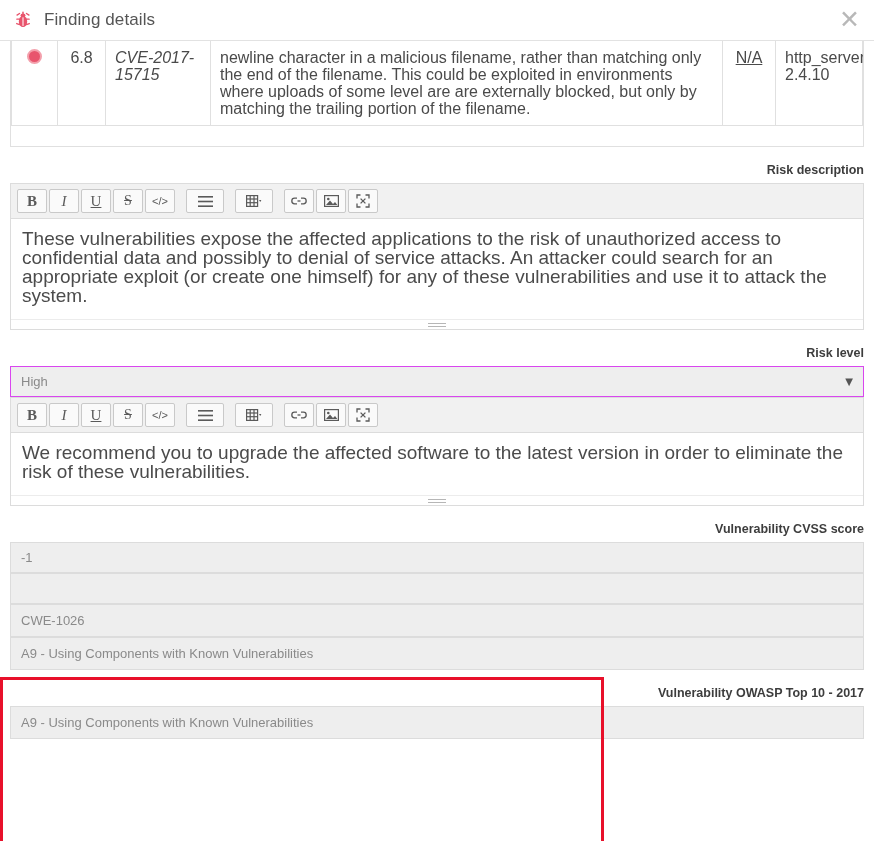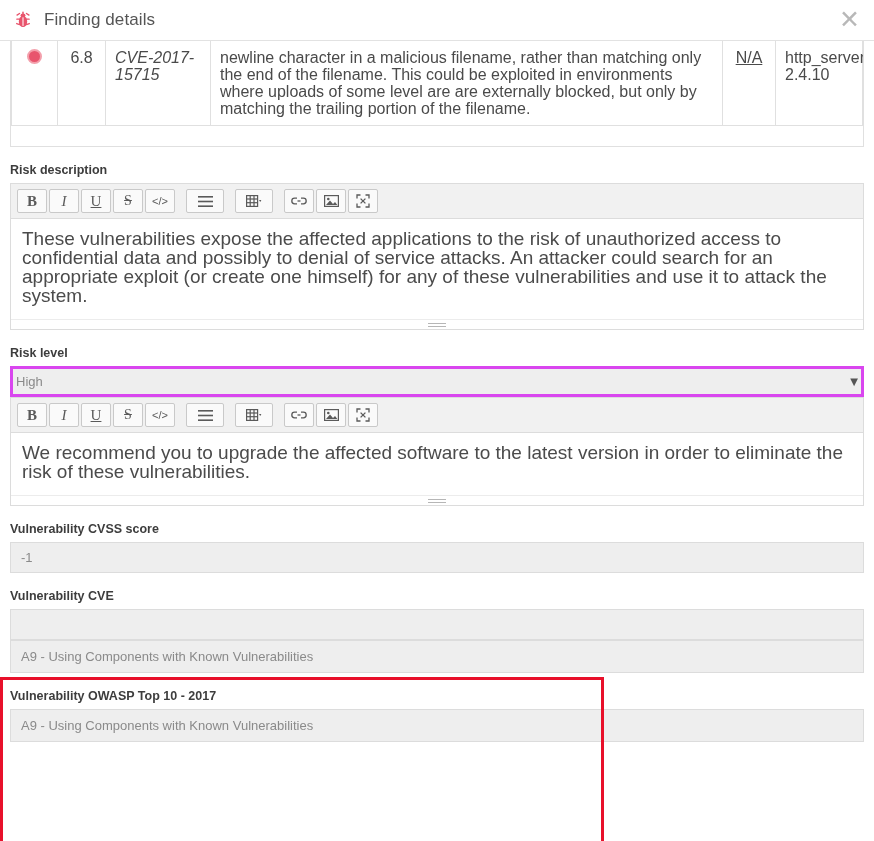--- a/index.html
+++ b/index.html
@@ -92,20 +92,21 @@
     border: 2px solid #f3a0ac;
   }
   .table-spacer { height: 26px; }
 
   
   .field-label {
     font-size: 12.5px;
     font-weight: bold;
     color: #3d3d3d;
     margin: 16px 0 6px 0;
+    text-align: right;
   }
 
   
   .editor {
     border: 1px solid #dcdcdc;
     background: #fff;
   }
   .toolbar {
     background: #f1f1f1;
     border-bottom: 1px solid #dcdcdc;
@@ -152,27 +153,27 @@
     background: #eeeeee;
     height: 31px;
     display: flex;
     align-items: center;
     padding: 0 10px;
     font-size: 13px;
     color: #8a8a8a;
   }
   .input-box.tall { height: 33px; }
   .select-box {
-    border: 3px solid #d946ef;
+    border: 1px solid #d946ef;
     background: #eeeeee;
     height: 31px;
     display: flex;
     align-items: center;
     justify-content: space-between;
-    padding: 0 3px;
+    padding: 0 10px;
     font-size: 13px;
     color: #8a8a8a;
   }
   .chev {
     font-size: 10px;
     color: #555;
     font-family: "DejaVu Sans", sans-serif;
   }
 
   
@@ -408,25 +409,27 @@
             <div></div>
           </div>
       </div>
     </div>
 
     <div class="field-label">Vulnerability CVSS score</div>
     <div class="input-box">
       <span>-1</span>
     </div>
 
-    <div class="field-label">Vulnerability CVE</div>
     <div class="input-box">
       <span></span>
     </div>
 
+    <div class="input-box tall">
+      <span>CWE-1026</span>
+    </div>
 
     <div class="input-box tall">
       <span>A9 - Using Components with Known Vulnerabilities</span>
     </div>
 
     <div class="field-label">Vulnerability OWASP Top 10 - 2017</div>
     <div class="input-box tall">
       <span>A9 - Using Components with Known Vulnerabilities</span>
     </div>
 

